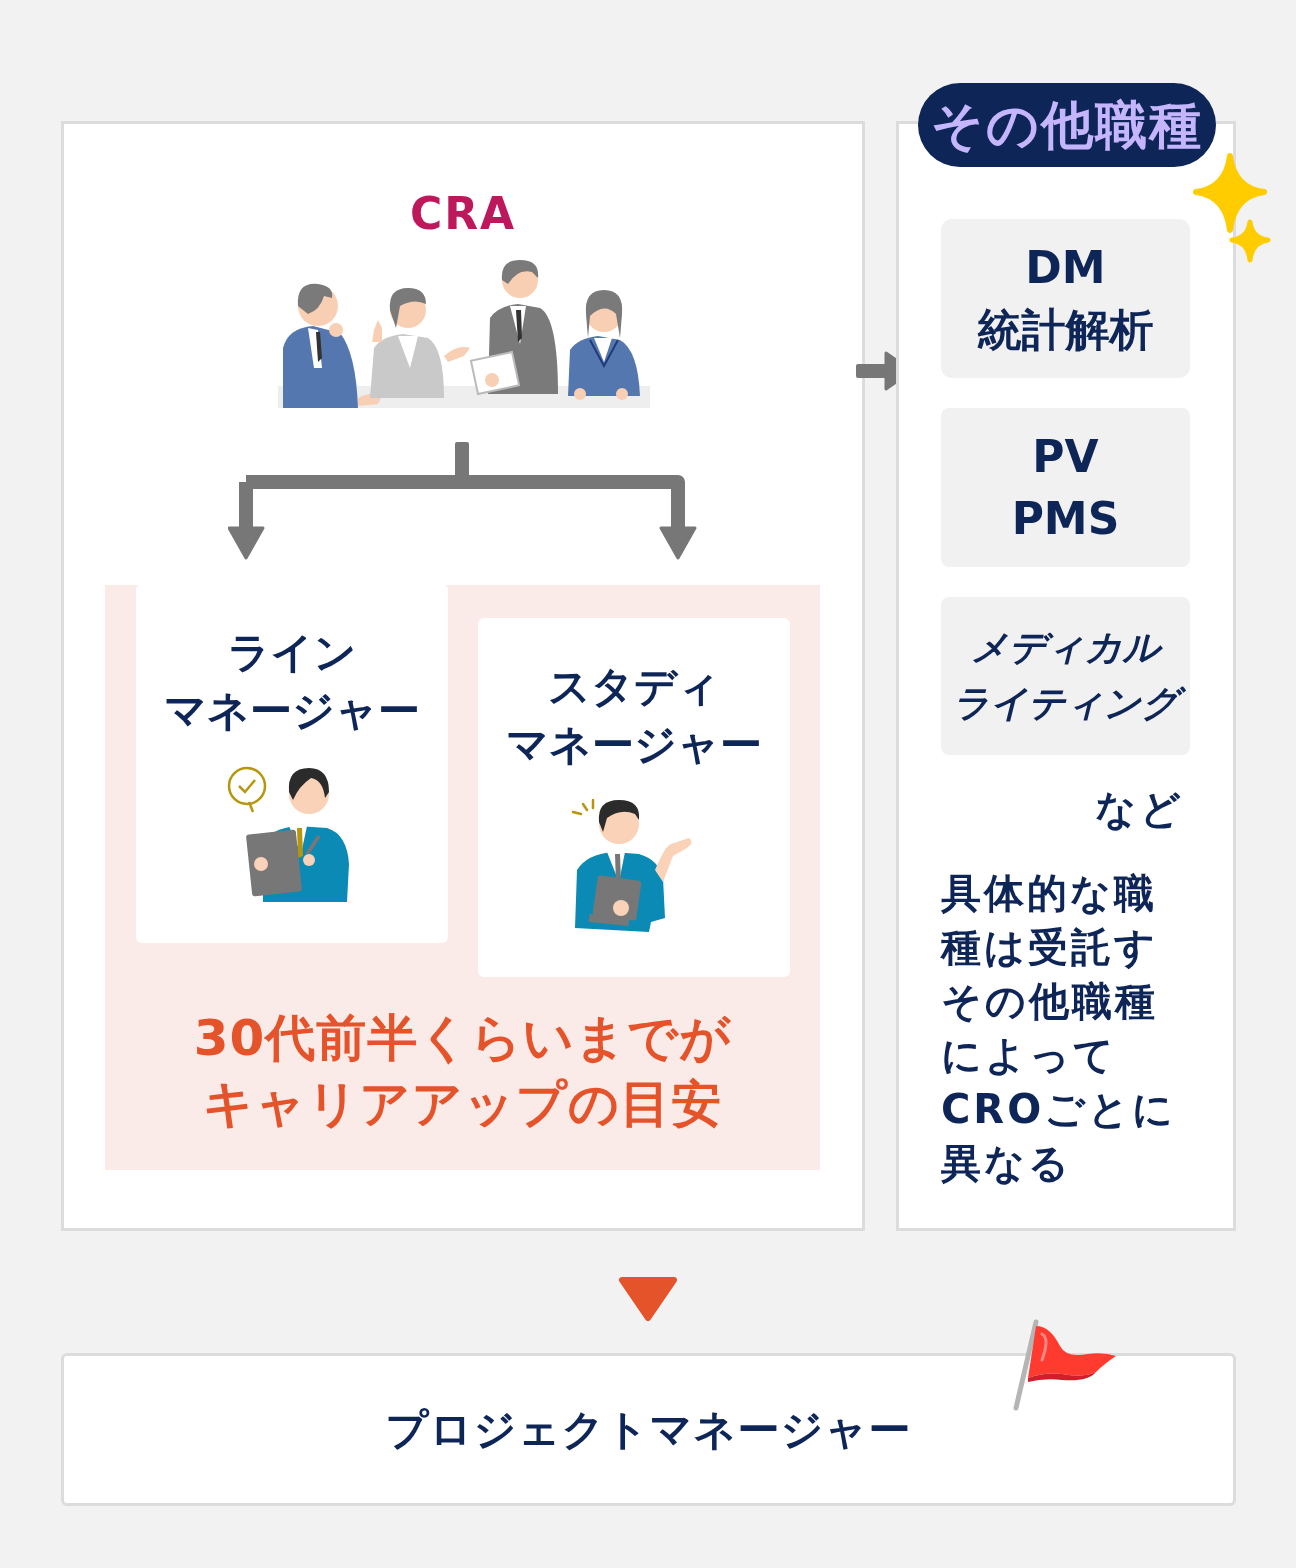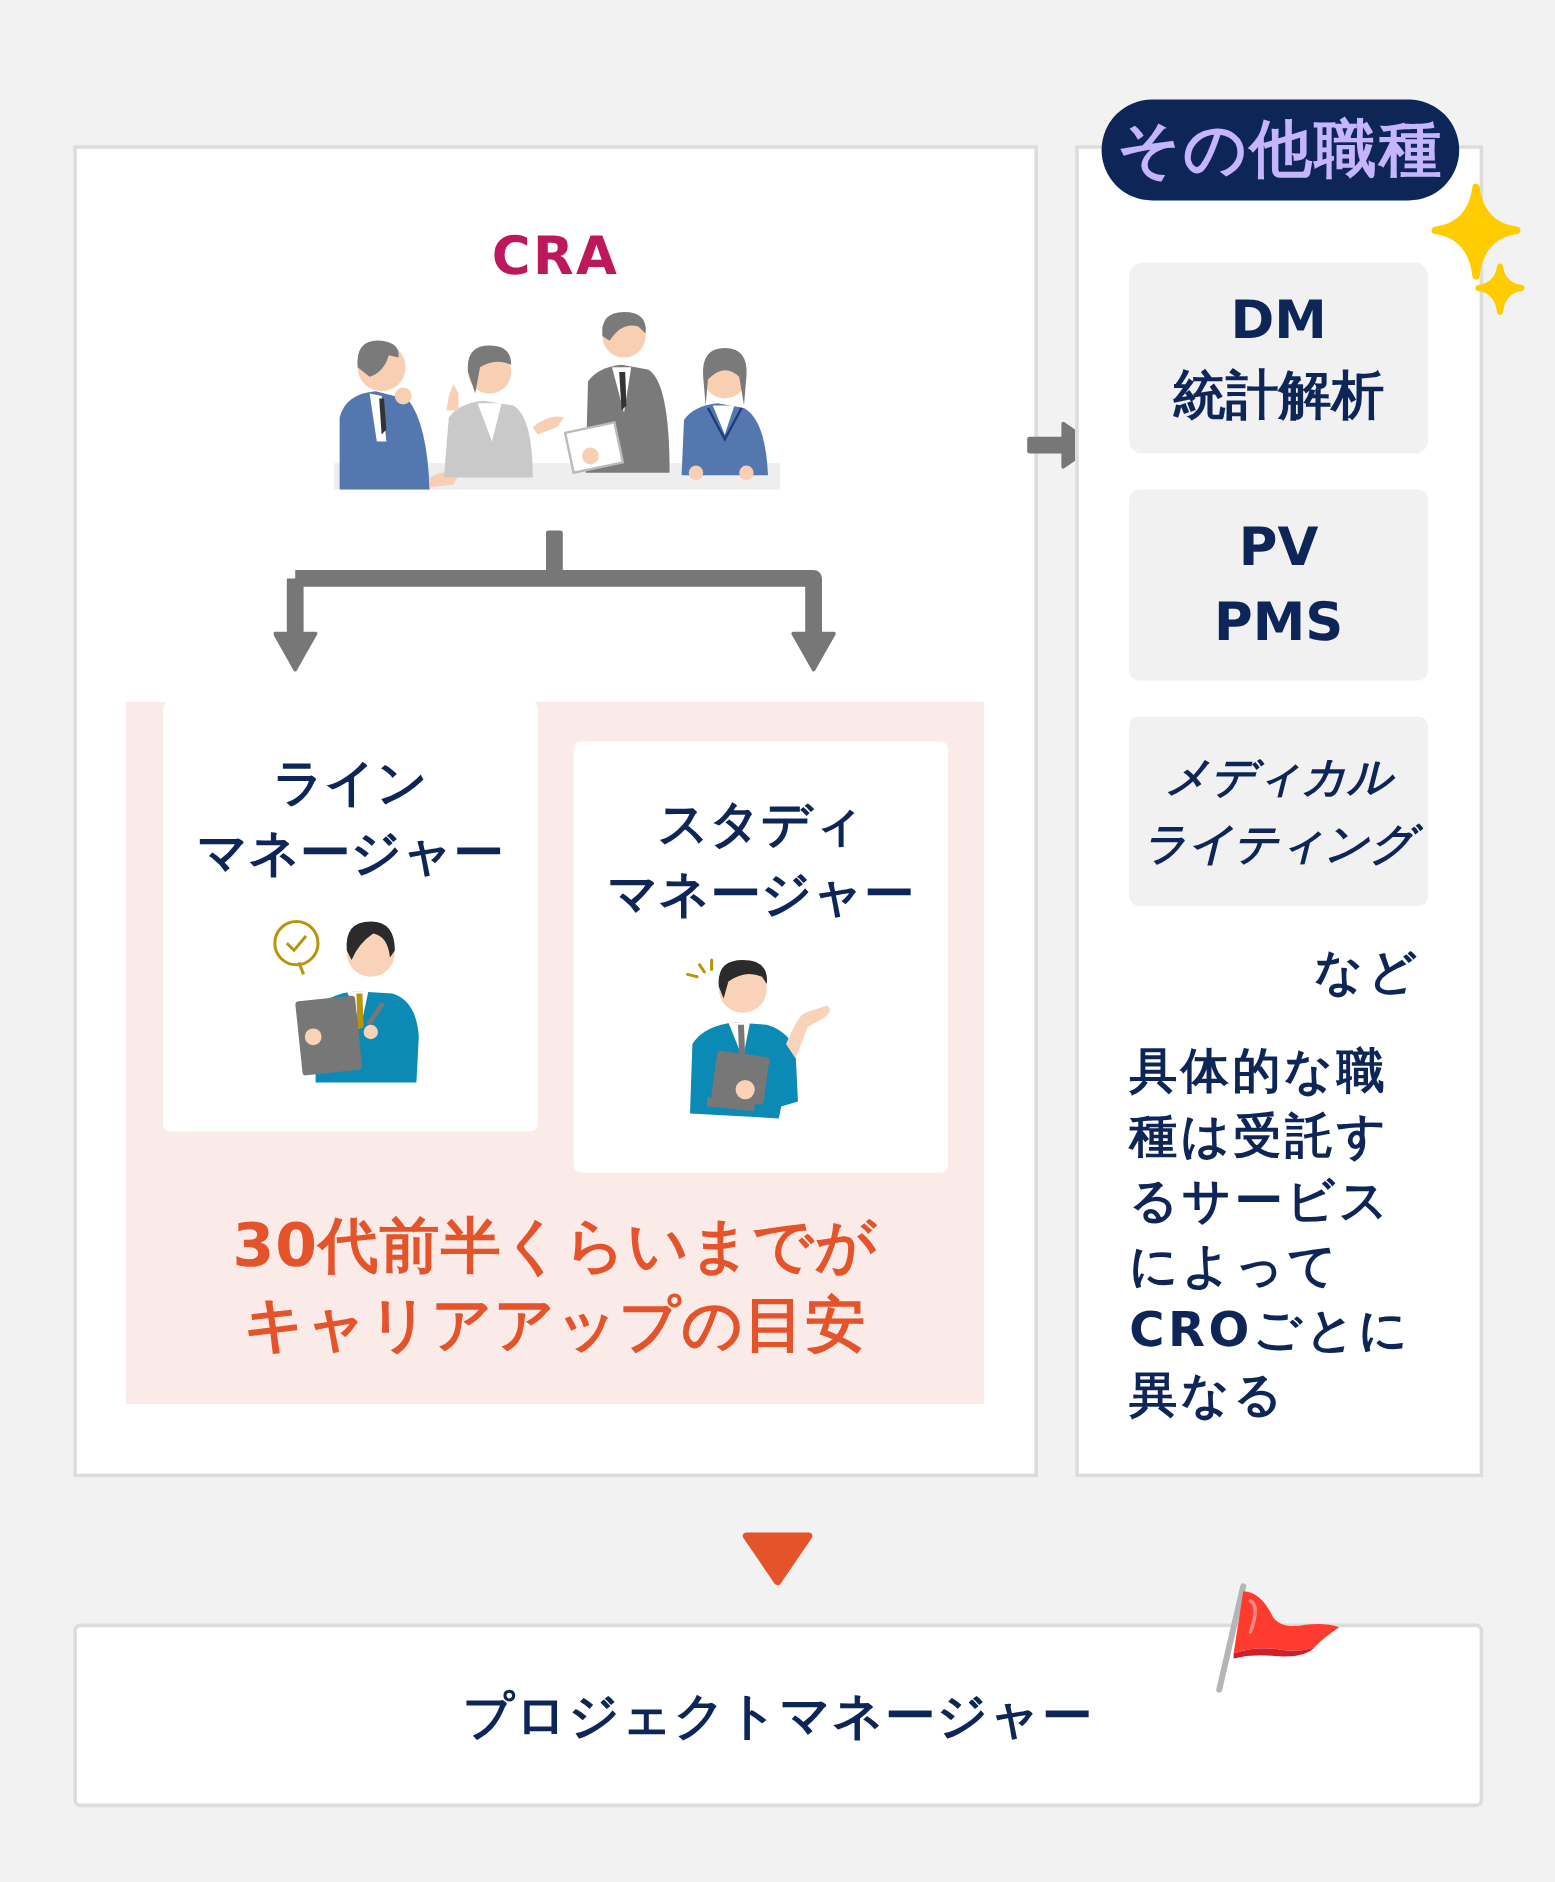--- a/index.html
+++ b/index.html
@@ -153,21 +153,21 @@
 <div class="job-box" id="job-dm">DM
 統計解析</div>
 <div class="job-box" id="job-pv">PV
 PMS</div>
 <div class="job-box" id="job-mw">メディカル
 ライティング</div>
 
 <div class="nado">など</div>
 <div class="note">具体的な職
 種は受託す
-るサービス
+その他職種
 によって
 CROごとに
 異なる</div>
 
 <svg class="abs" style="left:617px;top:1274px;" width="62" height="48" viewBox="0 0 62 48">
   <path d="M5 6 L57 6 L31 44 Z" fill="#e5532a" stroke="#e5532a" stroke-width="6" stroke-linejoin="round"></path>
 </svg>
 
 <div class="pm-box">
   <span>プロジェクトマネージャー</span>

